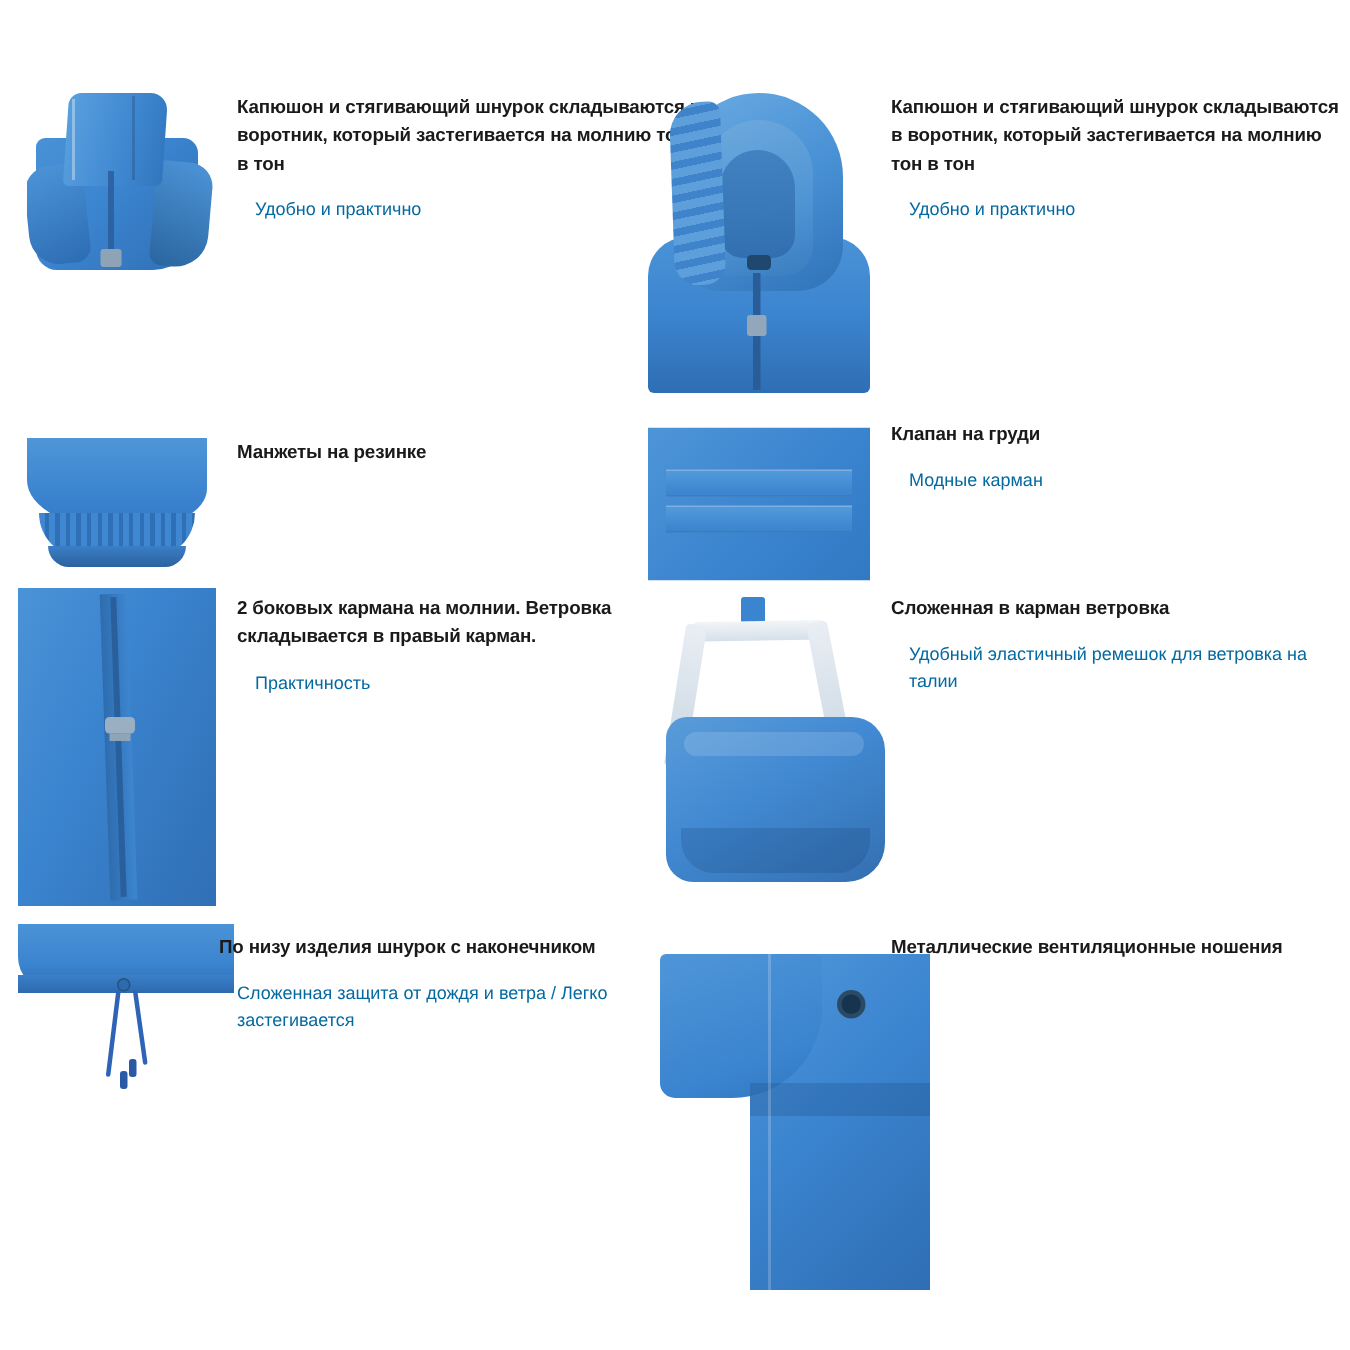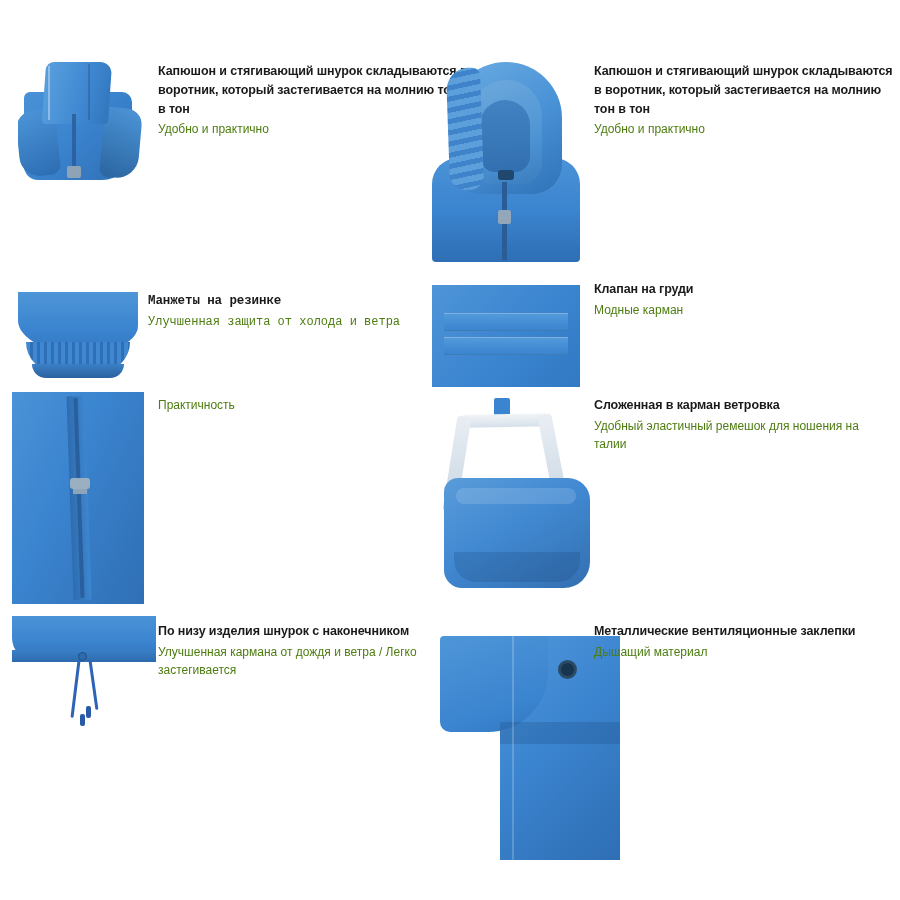--- a/index.html
+++ b/index.html
@@ -34,23 +34,23 @@
     font-size: 12.5px;
     font-weight: bold;
     color: #1a1a1a;
     line-height: 1.5;
     margin: 0 0 2px 0;
     letter-spacing: -0.1px;
   }
   .f-sub {
     font-size: 12px;
     font-weight: normal;
-    color: #4d7c0f;
+    color: #0369a1;
     line-height: 1.5;
-    margin: 0;
+    margin: 12px;
   }
 
   
   .img1 { left: 18px; top: 62px; width: 125px; height: 120px; }
   .img1 .body {
     position: absolute; left: 6px; top: 30px; width: 108px; height: 88px;
     background: linear-gradient(135deg,#4a92d6 0%, #3b84cf 45%, #2f6fb5 100%);
     border-radius: 6px 10px 30px 14px;
   }
   .img1 .collar {
@@ -325,23 +325,22 @@
       <p class="f-sub">Удобно и практично</p>
     </div>
   </div>
 
   <div class="feature">
     <div class="feature-img img3">
       <div class="sleeve"></div>
       <div class="cuffband"></div>
       <div class="cuffedge"></div>
     </div>
-    <div class="feature-text" style="left:148px; top:292px; width:300px;font-family:Liberation Mono, monospace;">
+    <div class="feature-text" style="left:158px; top:292px; width:300px;">
       <p class="f-title">Манжеты на резинке</p>
-      <p class="f-sub">Улучшенная защита от холода и ветра</p>
     </div>
   </div>
 
   <div class="feature">
     <div class="feature-img img4">
       <div class="panel"></div>
       <div class="flap1"></div>
       <div class="flap2"></div>
     </div>
     <div class="feature-text" style="left:594px; top:280px; width:290px;">
@@ -351,63 +350,63 @@
   </div>
 
   <div class="feature">
     <div class="feature-img img5">
       <div class="panel"></div>
       <div class="placket"></div>
       <div class="ziptape"></div>
       <div class="puller"></div>
     </div>
     <div class="feature-text" style="left:158px; top:396px; width:278px;">
+      <p class="f-title">2 боковых кармана на молнии. Ветровка складывается в правый карман.</p>
       <p class="f-sub">Практичность</p>
     </div>
   </div>
 
   <div class="feature">
     <div class="feature-img img6">
       <div class="buckle"></div>
       <div class="strapTop"></div>
       <div class="strapL"></div>
       <div class="strapR"></div>
       <div class="pouch"></div>
       <div class="pouchfold"></div>
       <div class="pouchshadow"></div>
     </div>
     <div class="feature-text" style="left:594px; top:396px; width:300px;">
       <p class="f-title">Сложенная в карман ветровка</p>
-      <p class="f-sub">Удобный эластичный ремешок для ношения на талии</p>
+      <p class="f-sub">Удобный эластичный ремешок для ветровка на талии</p>
     </div>
   </div>
 
   <div class="feature">
     <div class="feature-img img7">
       <div class="hem"></div>
       <div class="hemband"></div>
       <div class="eyelet"></div>
       <div class="cordL"></div>
       <div class="cordR"></div>
       <div class="tipL"></div>
       <div class="tipR"></div>
     </div>
-    <div class="feature-text" style="left:158px; top:622px; width:286px;">
+    <div class="feature-text" style="left:146px; top:622px; width:286px;">
       <p class="f-title">По низу изделия шнурок с наконечником</p>
-      <p class="f-sub">Улучшенная кармана от дождя и ветра / Легко застегивается</p>
+      <p class="f-sub">Сложенная защита от дождя и ветра / Легко застегивается</p>
     </div>
   </div>
 
   <div class="feature">
     <div class="feature-img img8">
       <div class="bodyp"></div>
       <div class="sleeve8"></div>
       <div class="foldshadow"></div>
       <div class="seam"></div>
       <div class="eyelet8"></div>
     </div>
     <div class="feature-text" style="left:594px; top:622px; width:290px;">
-      <p class="f-title">Металлические вентиляционные заклепки</p>
-      <p class="f-sub">Дышащий материал</p>
+      <p class="f-title">Металлические вентиляционные ношения</p>
     </div>
   </div>
 
 </div>
 
 </body></html>

